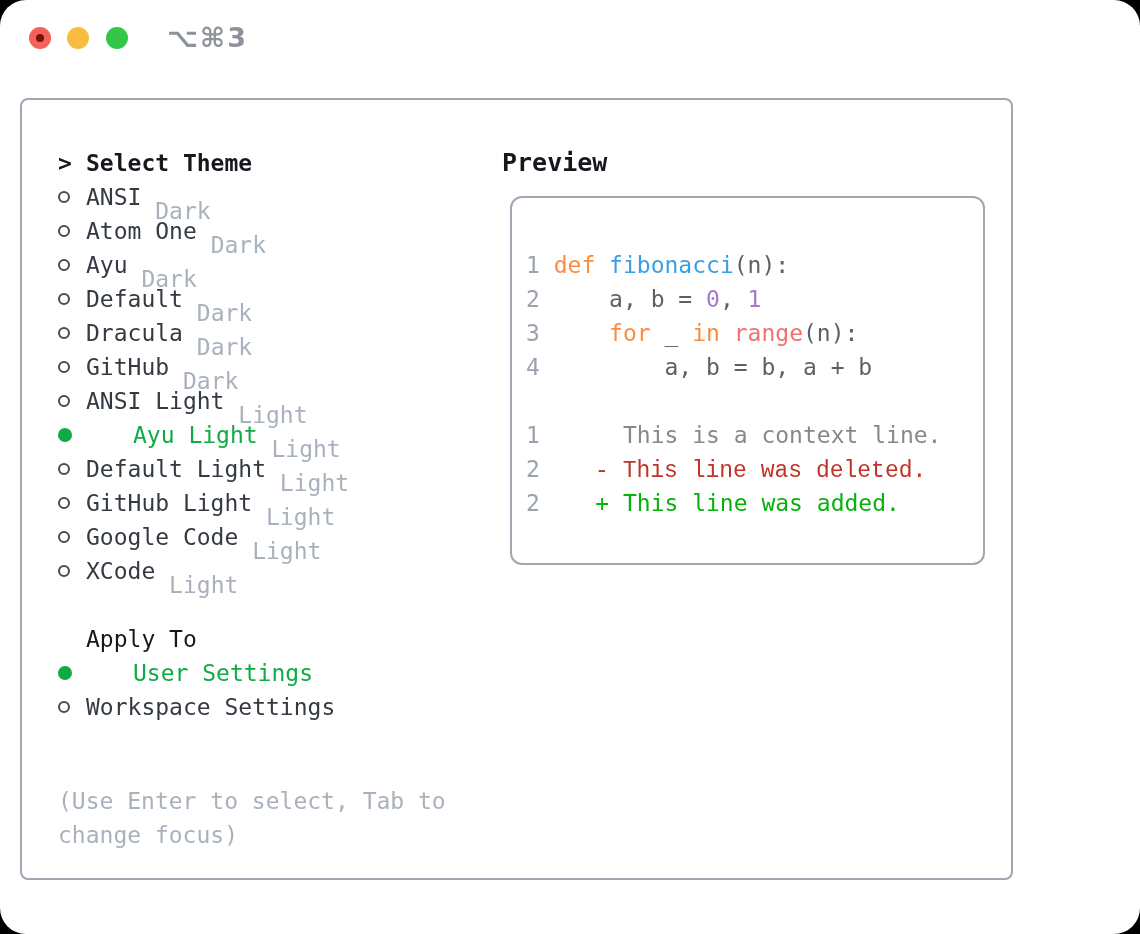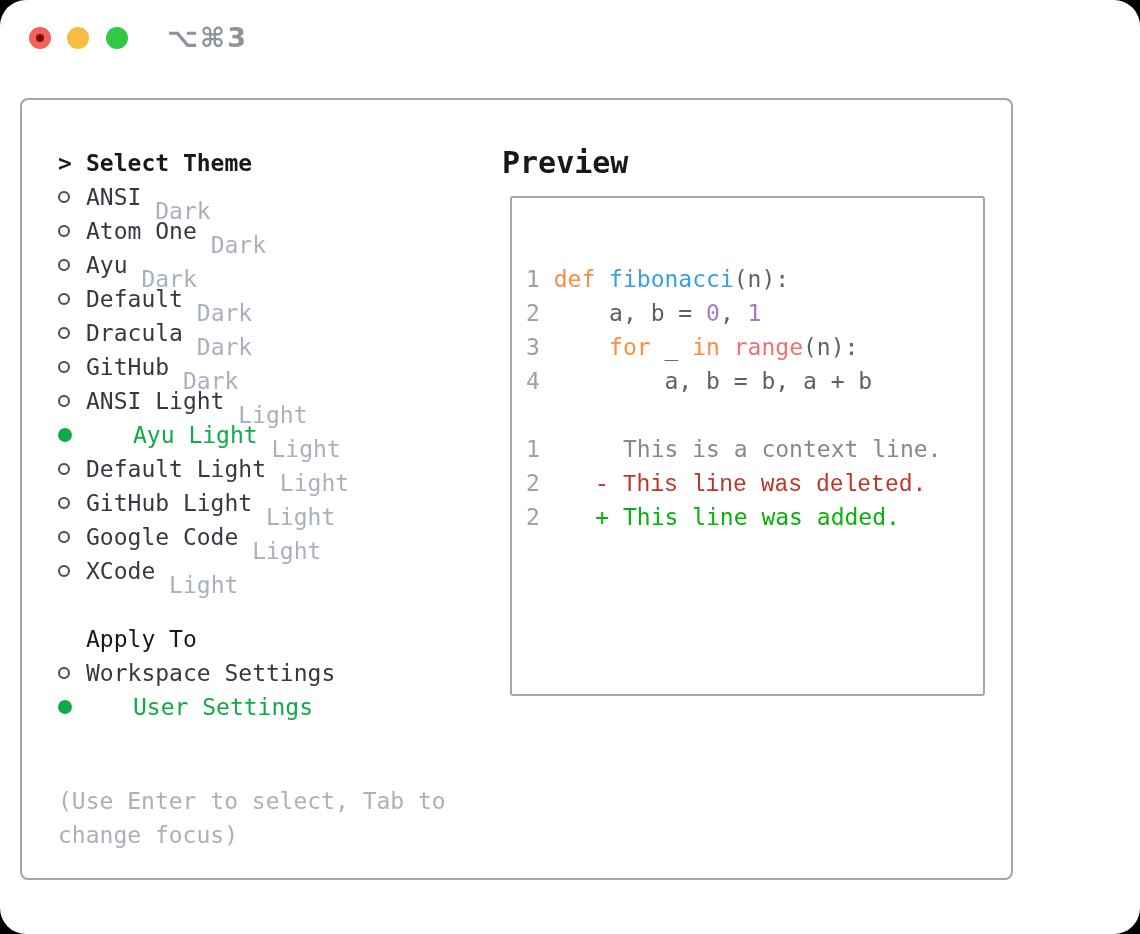--- a/index.html
+++ b/index.html
@@ -56,25 +56,25 @@
   .header-row{font-weight:bold;color:var(--heading);}
   .header-row .marker{font-weight:bold;}
   .label{color:var(--text-dark);}
   .label.sel{color:var(--green);margin-left:47px;}
   .variant{color:var(--muted);margin-top:28px;}
   .apply-header{margin-top:34px;color:var(--heading);}
   .help{width:400px;margin-top:60px;font-size:23px;line-height:34px;
         color:var(--muted);white-space:normal;}
   
   .preview-col{position:absolute;left:480px;top:46px;}
-  .preview-title{font-size:30px;line-height:34px;font-weight:bold;color:var(--heading);}
+  .preview-title{font-size:25px;line-height:34px;font-weight:bold;color:var(--heading);}
   .preview-box{
-    margin-top:16px;margin-left:8px;width:475px;height:500px;
-    border:2px solid var(--border-gray);border-radius:3px;box-sizing:border-box;
-    padding:64px 0 0 14px;background:#fff;overflow:hidden;
+    margin-top:16px;margin-left:8px;width:475px;height:369px;
+    border:2px solid var(--border-gray);border-radius:12px;box-sizing:border-box;
+    padding:50px 0 0 14px;background:#fff;overflow:hidden;
   }
   .code-line{height:34px;line-height:34px;font-size:23px;white-space:pre;}
   .blank-line{height:34px;}
   .linenum{color:var(--linenum);}
   .tok-keyword{color:var(--orange);}
   .tok-function{color:var(--blue);}
   .tok-number{color:var(--purple);}
   .tok-call{color:var(--coral);}
   .tok-fg{color:var(--codefg);}
   .diff-context{color:var(--context);}
@@ -115,22 +115,22 @@
           <div class="row theme-row"><span class="marker"><i class="dot-hollow"></i></span><span class="label">Google Code</span><span class="variant"> Light</span></div>
           <div class="row theme-row"><span class="marker"><i class="dot-hollow"></i></span><span class="label">XCode</span><span class="variant"> Light</span></div>
         </div>
 
       <div class="row apply-header">
         <span class="marker"></span>
         <span>Apply To</span>
       </div>
 
       <div id="apply-list">
+          <div class="row apply-row"><span class="marker"><i class="dot-filled"></i></span><span class="label sel">User Settings</span></div>
           <div class="row apply-row"><span class="marker"><i class="dot-hollow"></i></span><span class="label">Workspace Settings</span></div>
-          <div class="row apply-row"><span class="marker"><i class="dot-filled"></i></span><span class="label sel">User Settings</span></div>
         </div>
 
       <div class="help">(Use Enter to select, Tab to change focus)</div>
     </div>
 
     <div class="preview-col">
       <div class="preview-title">Preview</div>
       <div class="preview-box">
         <div id="code-lines">
             <div class="code-line"><span class="linenum">1 </span><span class="tok-keyword">def</span><span class="tok-fg"> </span><span class="tok-function">fibonacci</span><span class="tok-fg">(n):</span></div>

